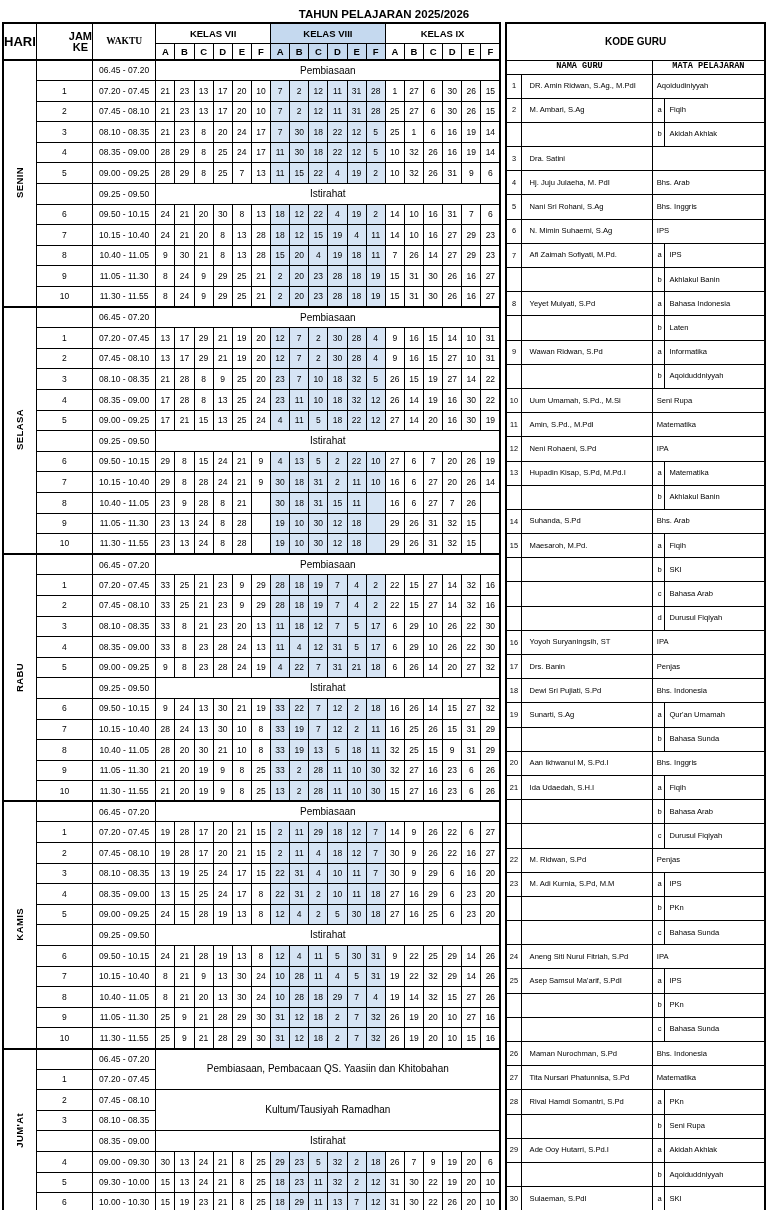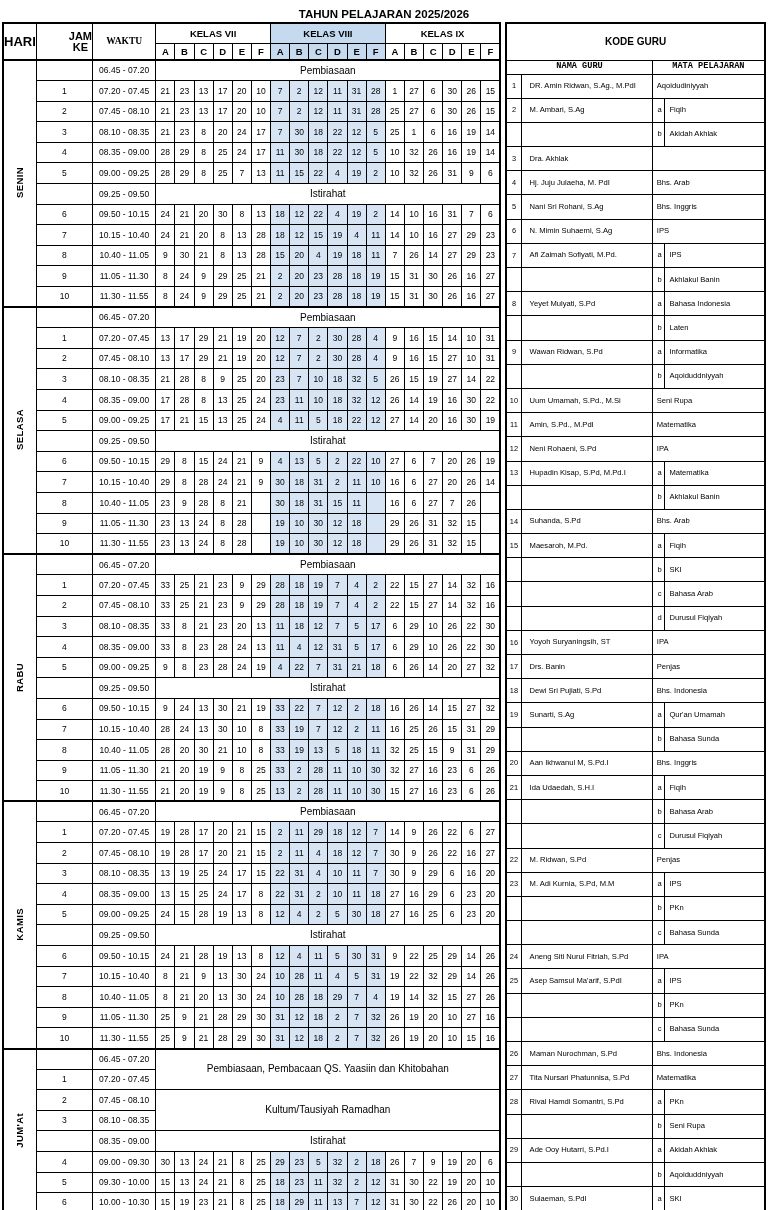--- a/index.html
+++ b/index.html
@@ -1190,21 +1190,21 @@
             <td class="c-mapel thick-right">Fiqih</td>
           </tr>
           <tr class="kr">
             <td class="c-no thick-left"></td>
             <td class="c-nama"></td>
             <td class="c-ab nb">b</td>
             <td class="c-mapel thick-right">Akidah Akhlak</td>
           </tr>
           <tr class="kr">
             <td class="c-no thick-left">3</td>
-            <td class="c-nama">Dra. Akhlak</td>
+            <td class="c-nama">Dra. Satini</td>
             <td colspan="2" class="c-mapel thick-right"></td>
           </tr>
           <tr class="kr">
             <td class="c-no thick-left">4</td>
             <td class="c-nama">Hj. Juju Julaeha, M. PdI</td>
             <td colspan="2" class="c-mapel thick-right">Bhs. Arab</td>
           </tr>
           <tr class="kr">
             <td class="c-no thick-left">5</td>
             <td class="c-nama">Nani Sri Rohani, S.Ag</td>

